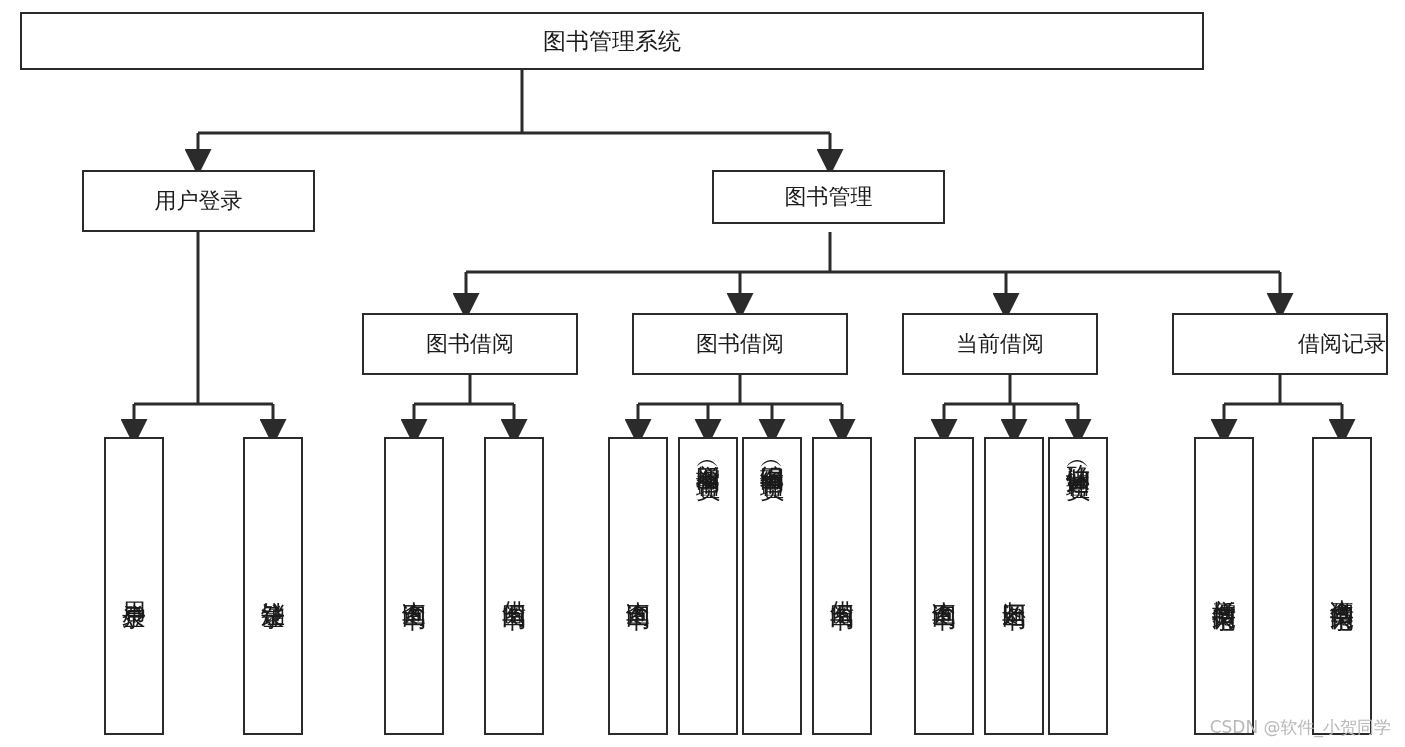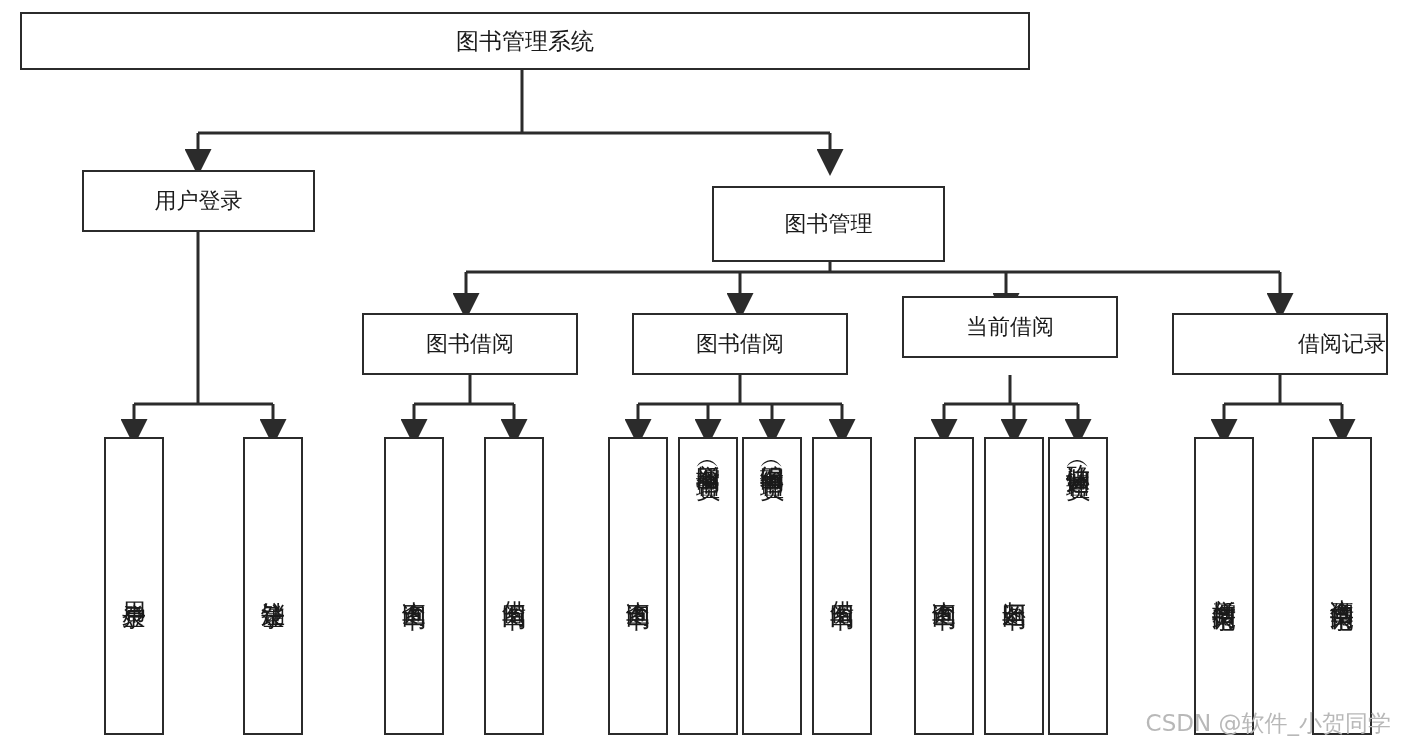--- a/index.html
+++ b/index.html
@@ -56,21 +56,21 @@
     letter-spacing: 2px;
     line-height: 1;
   }
   .leaf-box.top-aligned .node-label {
     padding-top: 6px;
   }
   #watermark {
     position: absolute;
     right: 14px;
     bottom: 8px;
-    font-size: 23px;
+    font-size: 17px;
     color: #b8b8b8;
     white-space: nowrap;
     pointer-events: none;
   }
 </style>
 </head>
 <body>
 
 <div id="diagram-root">
 
@@ -128,38 +128,38 @@
     </g>
 
     <g stroke="#2b2b2b" stroke-width="3" fill="none">
       <path d="M1280,375 L1280,404"></path>
       <path d="M1224,404 L1342,404"></path>
       <path d="M1224,404 L1224,422" marker-end="url(#arrowhead)"></path>
       <path d="M1342,404 L1342,422" marker-end="url(#arrowhead)"></path>
     </g>
   </svg>
 
-  <div class="node-box lvl-root" style="left:20px; top:12px; width:1010px; height:58px;">
+  <div class="node-box lvl-root" style="left:20px; top:12px; width:1184px; height:58px;">
     <span class="node-label">图书管理系统</span>
   </div>
 
   <div class="node-box lvl-2" style="left:82px; top:170px; width:233px; height:62px;">
     <span class="node-label">用户登录</span>
   </div>
-  <div class="node-box lvl-2" style="left:712px; top:186px; width:233px; height:76px;">
+  <div class="node-box lvl-2" style="left:712px; top:170px; width:233px; height:54px;">
     <span class="node-label">图书管理</span>
   </div>
 
   <div class="node-box lvl-3" style="left:362px; top:313px; width:216px; height:62px;">
     <span class="node-label">图书借阅</span>
   </div>
   <div class="node-box lvl-3" style="left:632px; top:313px; width:216px; height:62px;align-items:center;">
     <span class="node-label">图书借阅</span>
   </div>
-  <div class="node-box lvl-3" style="left:902px; top:296px; width:216px; height:62px;">
+  <div class="node-box lvl-3" style="left:902px; top:313px; width:196px; height:62px;">
     <span class="node-label">当前借阅</span>
   </div>
   <div class="node-box lvl-3" style="left:1172px; top:313px; width:216px; height:62px;justify-content:flex-end;">
     <span class="node-label">借阅记录</span>
   </div>
 
   <div class="node-box leaf-box" style="left:104px; top:437px; width:60px; height:298px;">
     <span class="node-label">用户登录</span>
   </div>
   <div class="node-box leaf-box" style="left:243px; top:437px; width:60px; height:298px;">

